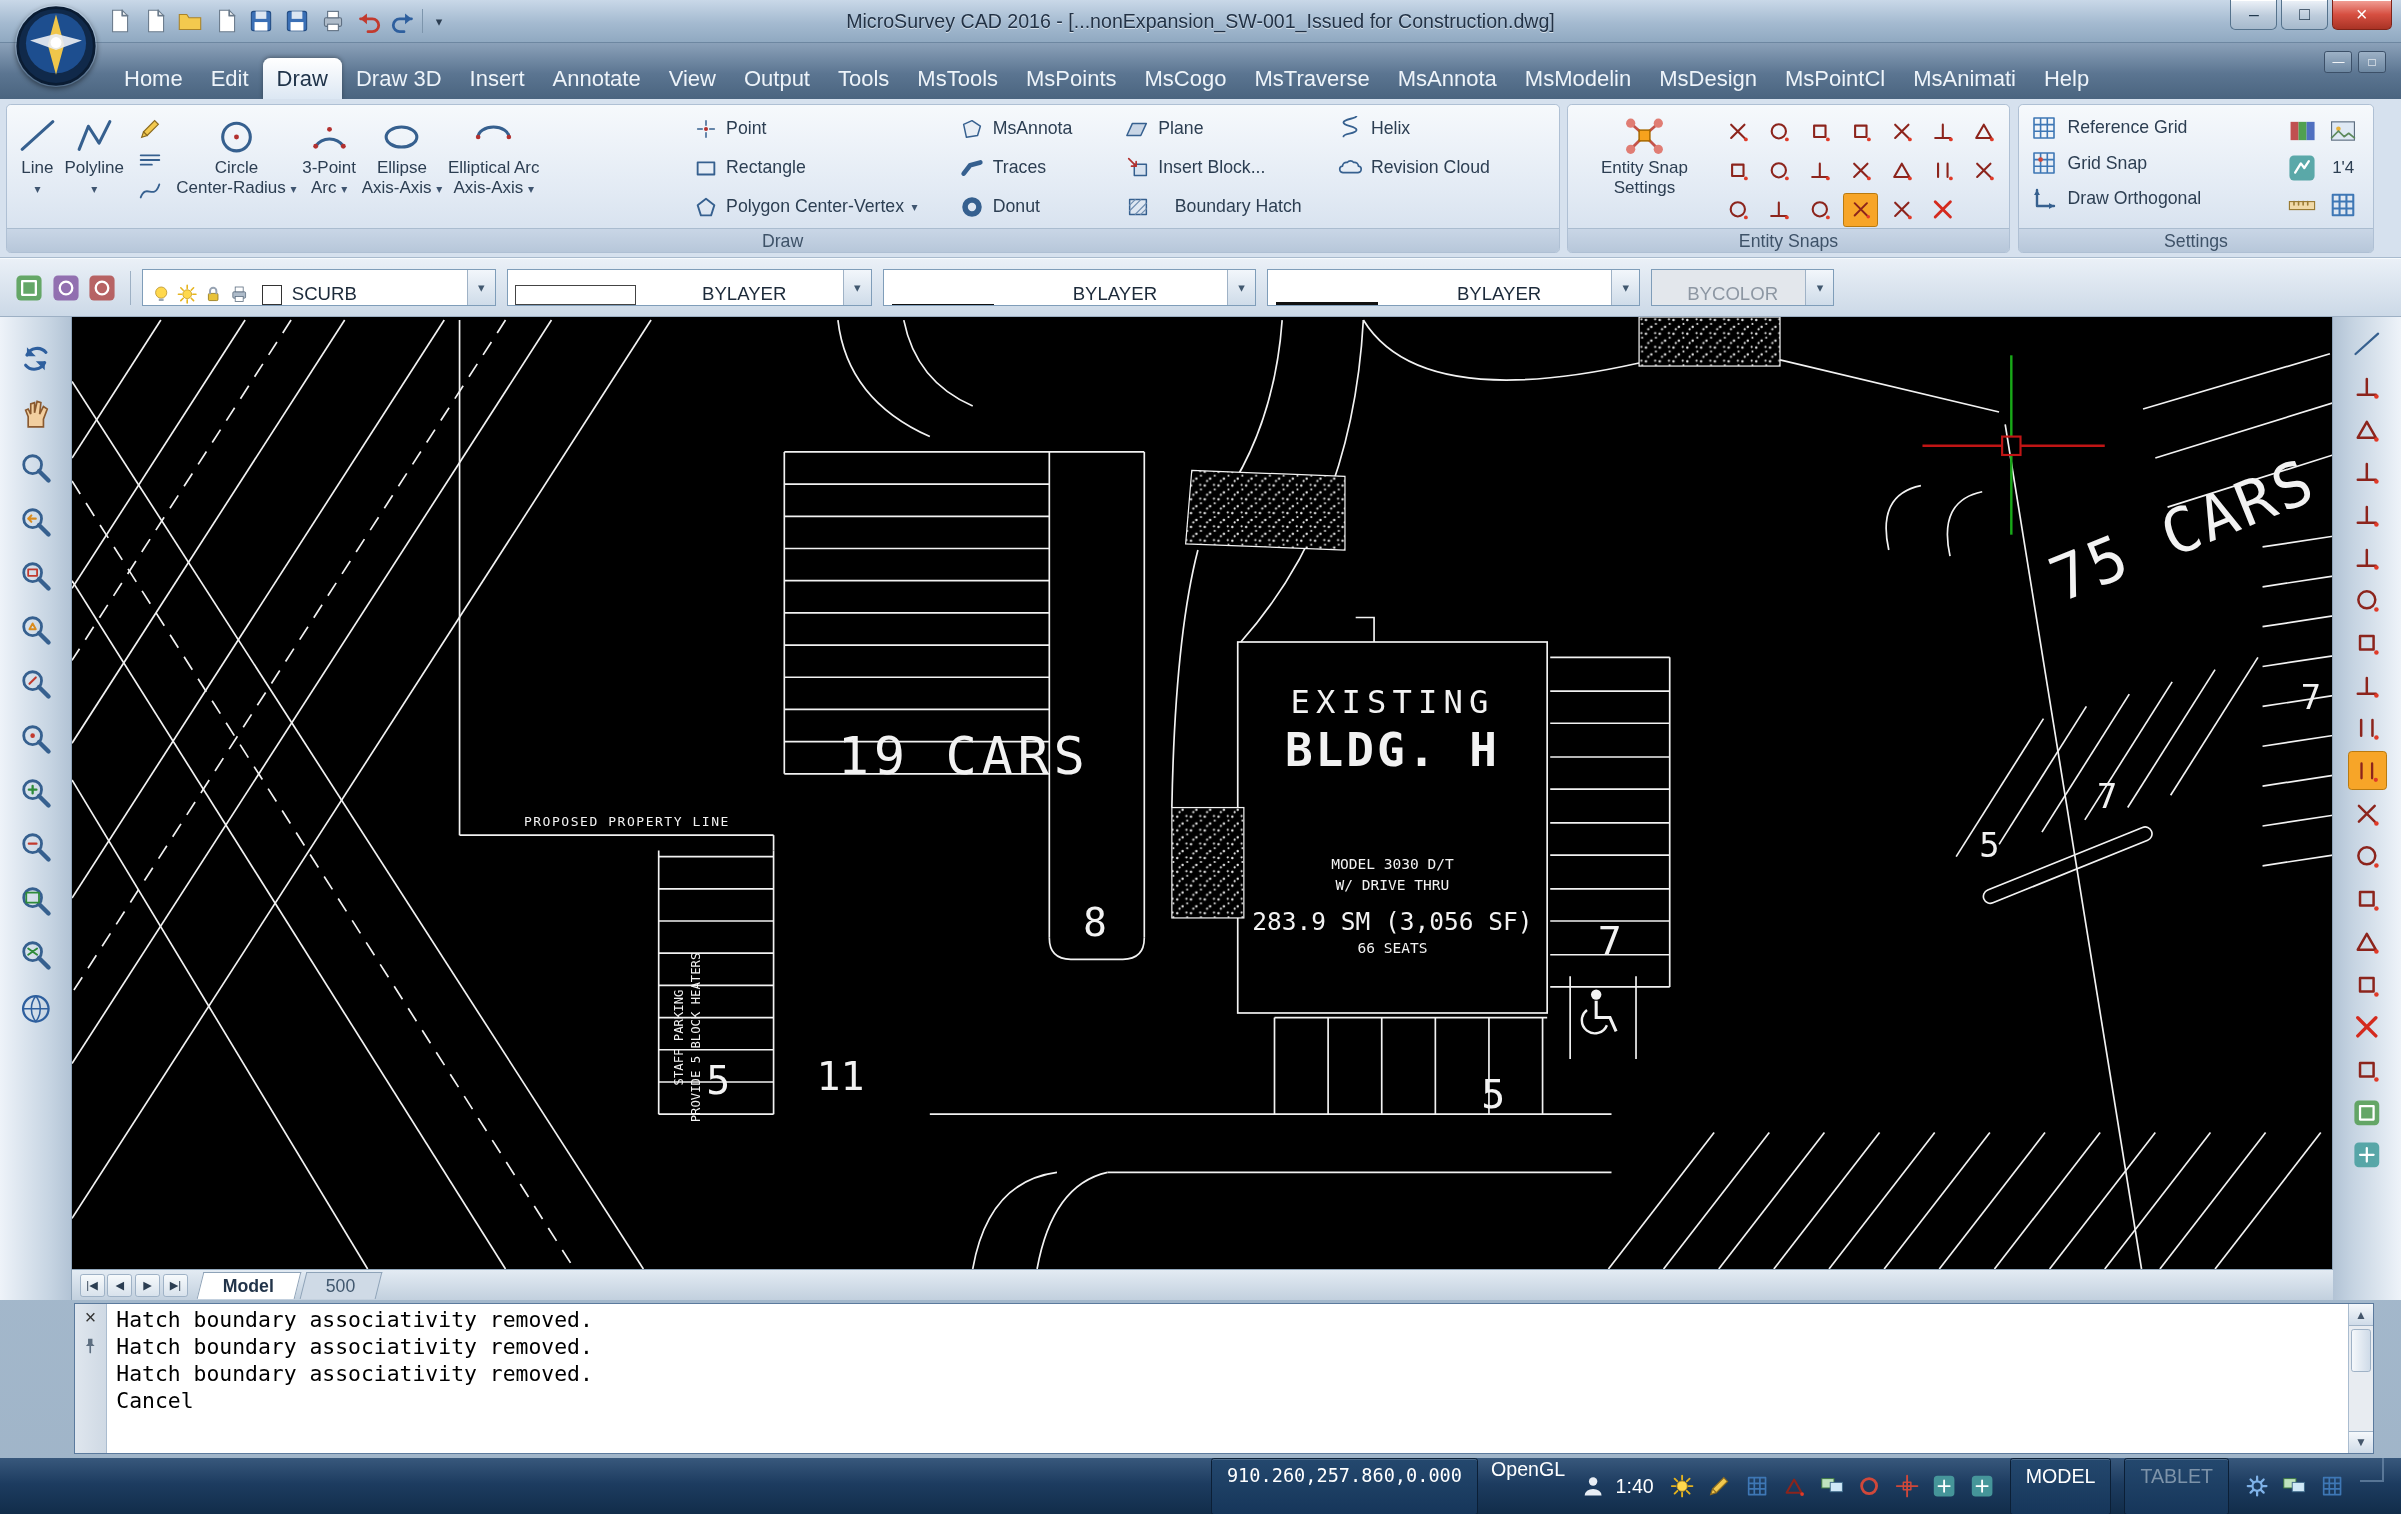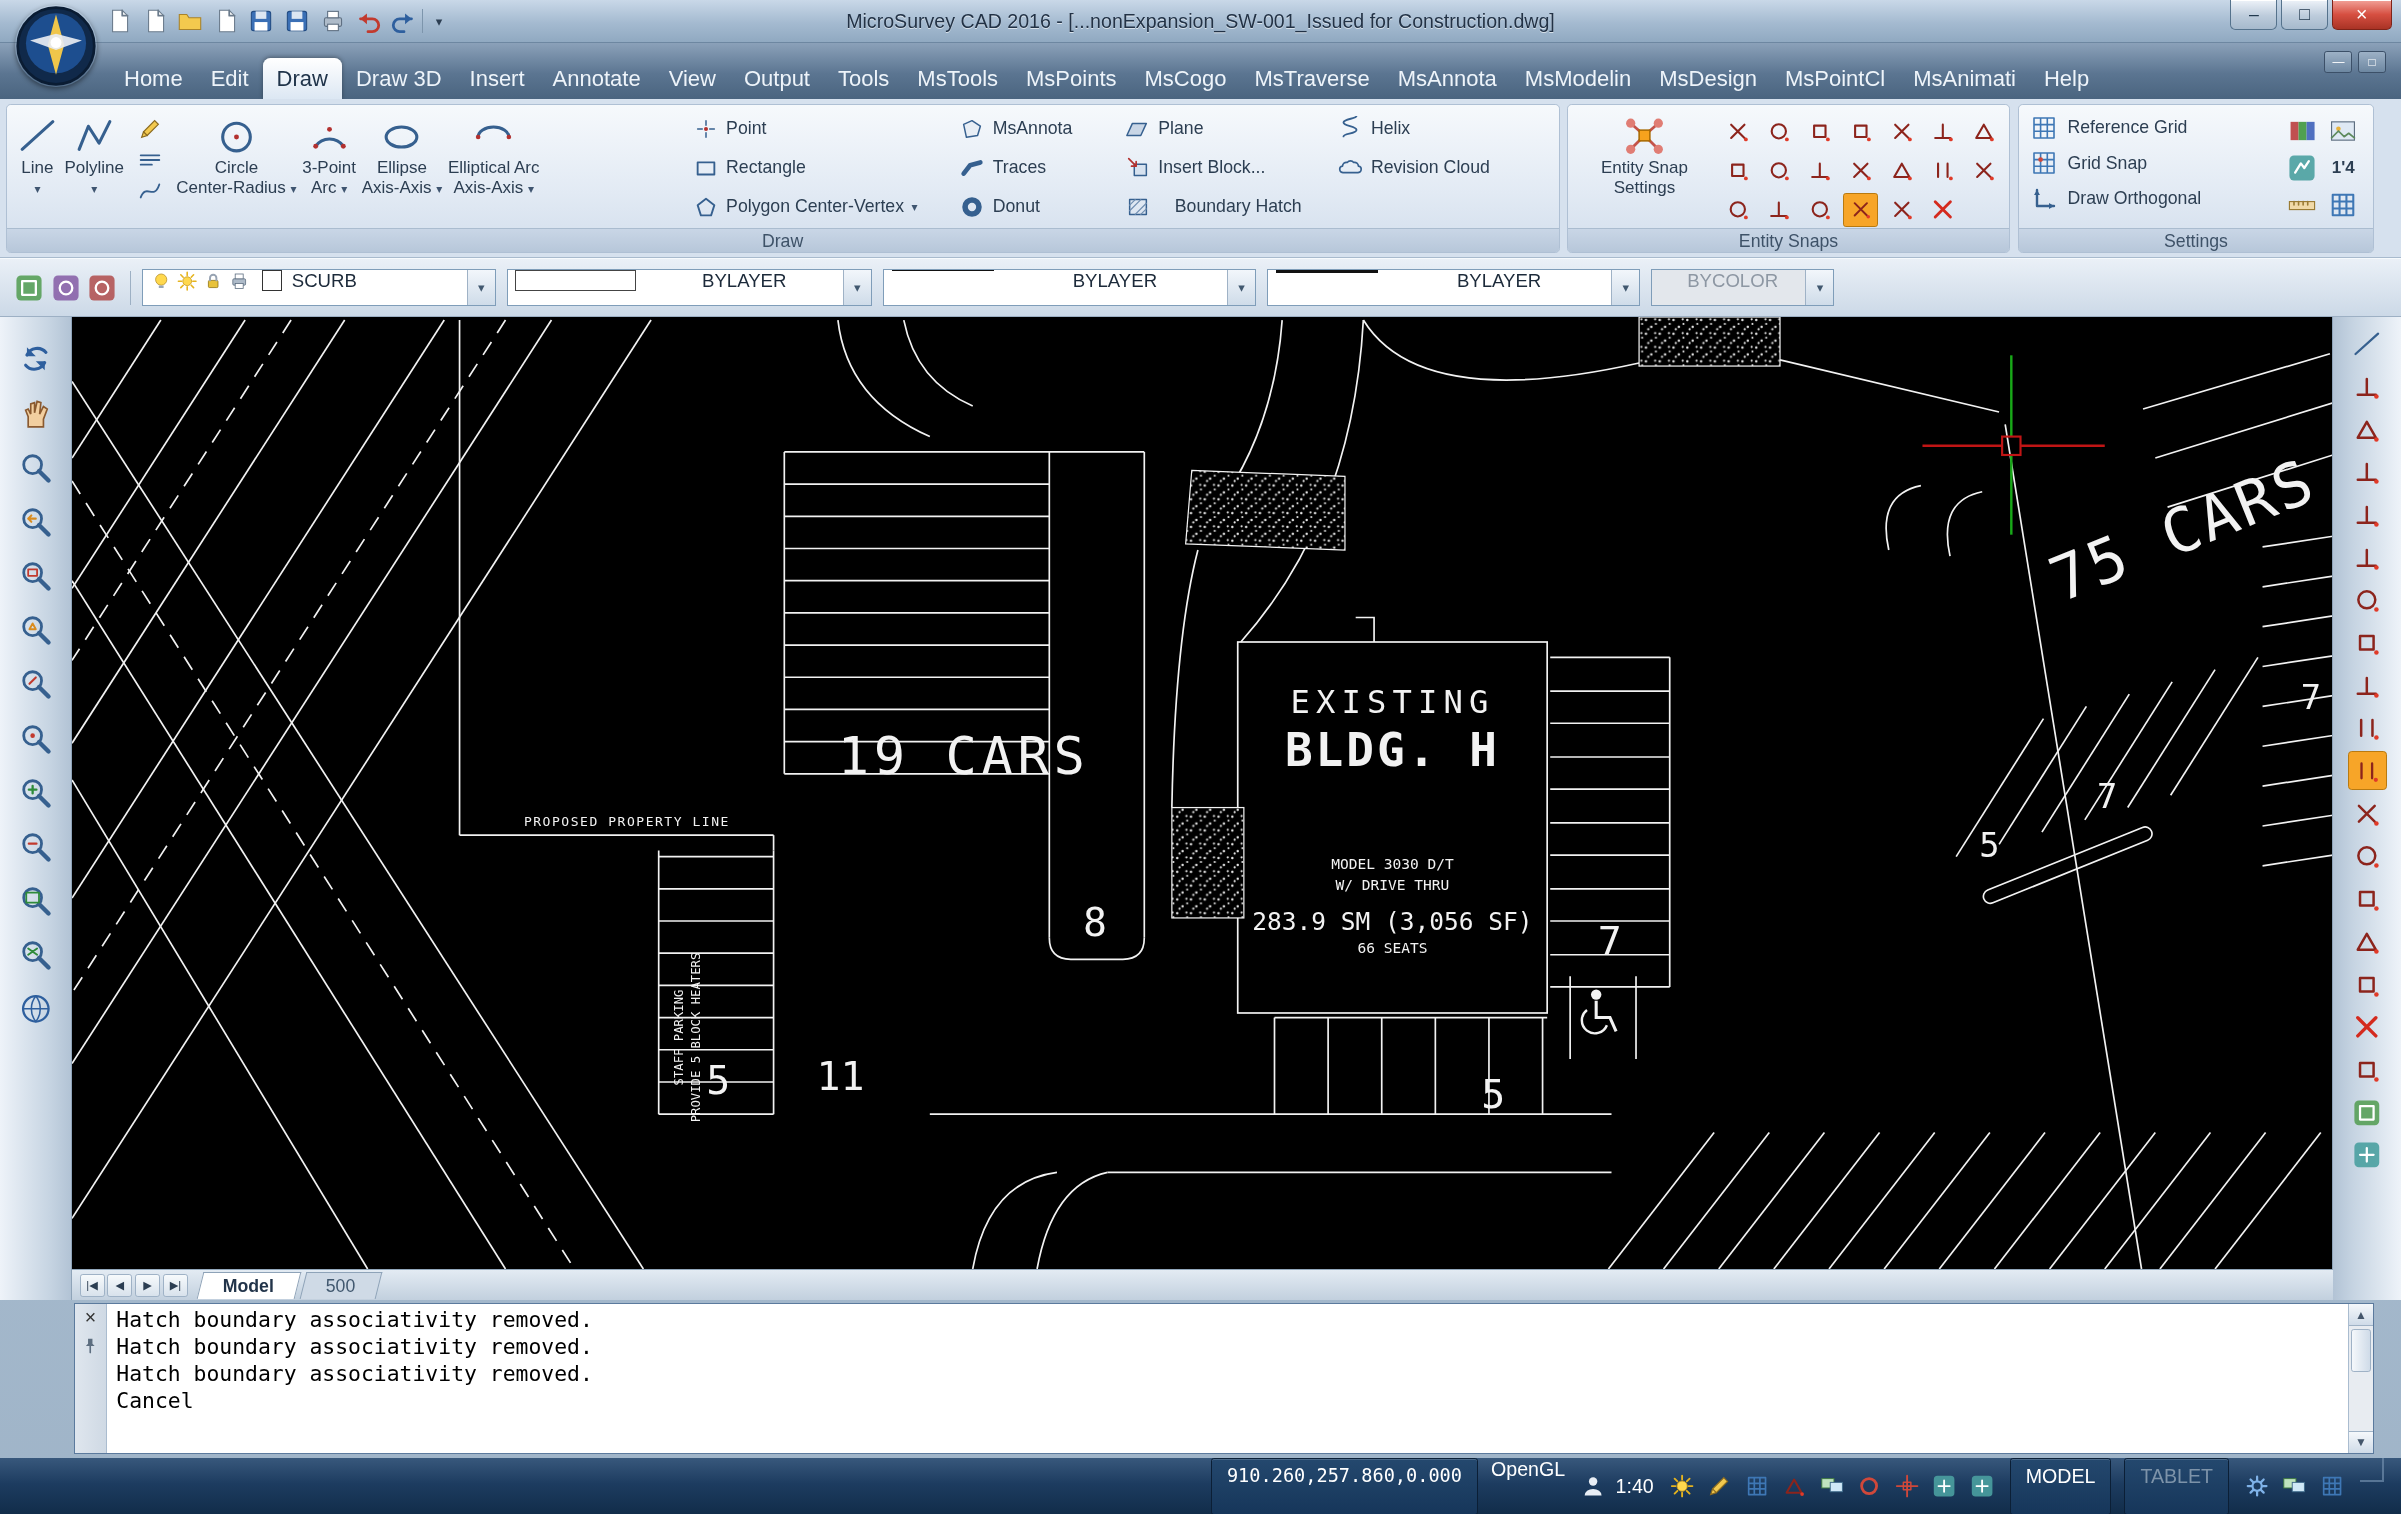--- a/index.html
+++ b/index.html
@@ -48,27 +48,27 @@
 .dg-grid{position:absolute;left:686px;top:5.6px;display:grid;grid-template-columns:261px 160px 207px 214px;grid-auto-rows:37px;column-gap:5.6px;row-gap:1.9px;align-items:center}
 .sitem{display:flex;align-items:center;gap:7.5px;font-size:17.7px;color:#2c3e52;white-space:nowrap}
 .es-big{position:absolute;left:7.5px;top:3.7px;width:138px}
 .es-grid{position:absolute;left:149px;top:7.5px;display:grid;grid-template-columns:repeat(7,41px);grid-auto-rows:39px;align-items:center;justify-items:center}
 .escell{width:35px;height:34px;display:flex;align-items:center;justify-content:center;border-radius:2.8px;padding:3.7px}
 .escell.hl,.tico.hl{background:#f7a528;border:0.9px solid #b97a10}
 .set-rows{position:absolute;left:11.2px;top:9.3px;display:flex;flex-direction:column;gap:7.5px}
 .setrow{display:flex;align-items:center;gap:9.3px;font-size:17.7px;color:#2c3e52;white-space:nowrap}
 .setrow .si{width:28px;height:28px}
 .set-side{position:absolute;right:9.3px;top:7.5px;display:grid;grid-template-columns:repeat(2,41px);grid-auto-rows:37px;justify-items:center;align-items:center}
-.ubadge{font-size:17px;font-weight:bold;color:#2c3e52}
+.ubadge{font-size:17px;font-weight:normal;color:#2c3e52}
 
 
 .propbar{position:absolute;left:0;top:258px;width:100%;height:59px;background:linear-gradient(#eaf0f7,#ccd9e7);border-top:0.9px solid #f6fafd;border-bottom:0.9px solid #9db0c4;display:flex;align-items:center;gap:11.2px;padding:0 13px}
 .ptools{display:flex;gap:4.7px}
 .vsep{width:0.9px;height:34px;background:#9db0c4}
-.combo{height:37px;background:#fff;border:0.9px solid #7f9db9;display:flex;align-items:flex-start;font-size:18.6px;color:#1c2a3a;padding-left:7.5px;white-space:nowrap}
+.combo{height:37px;background:#fff;border:0.9px solid #7f9db9;display:flex;align-items:flex-end;font-size:18.6px;color:#1c2a3a;padding-left:7.5px;white-space:nowrap}
 .combo .cbtn{margin-left:auto;width:28px;height:100%;background:linear-gradient(#f2f6fb,#cfdce9);border-left:0.9px solid #9fb2c6;display:flex;align-items:center;justify-content:center;font-size:13px;color:#41586f}
 .combo.disabled{background:#e3e7ec;color:#8d97a3}
 .swatch{width:20.5px;height:20.5px;background:#fff;border:0.9px solid #333;margin:0 9.3px 0 5.6px}
 .cswatch{width:121px;height:20.5px;background:#fff;border:0.9px solid #444;margin-right:9.3px}
 .lt{width:102px;height:0;border-top:1.9px solid #111;margin-right:9.3px}
 .lw{width:102px;height:2.8px;background:#111;margin-right:9.3px}
 .lstate{display:flex;gap:3.7px;margin-right:5.6px}
 .cv{flex:1;text-align:center}
 
 

